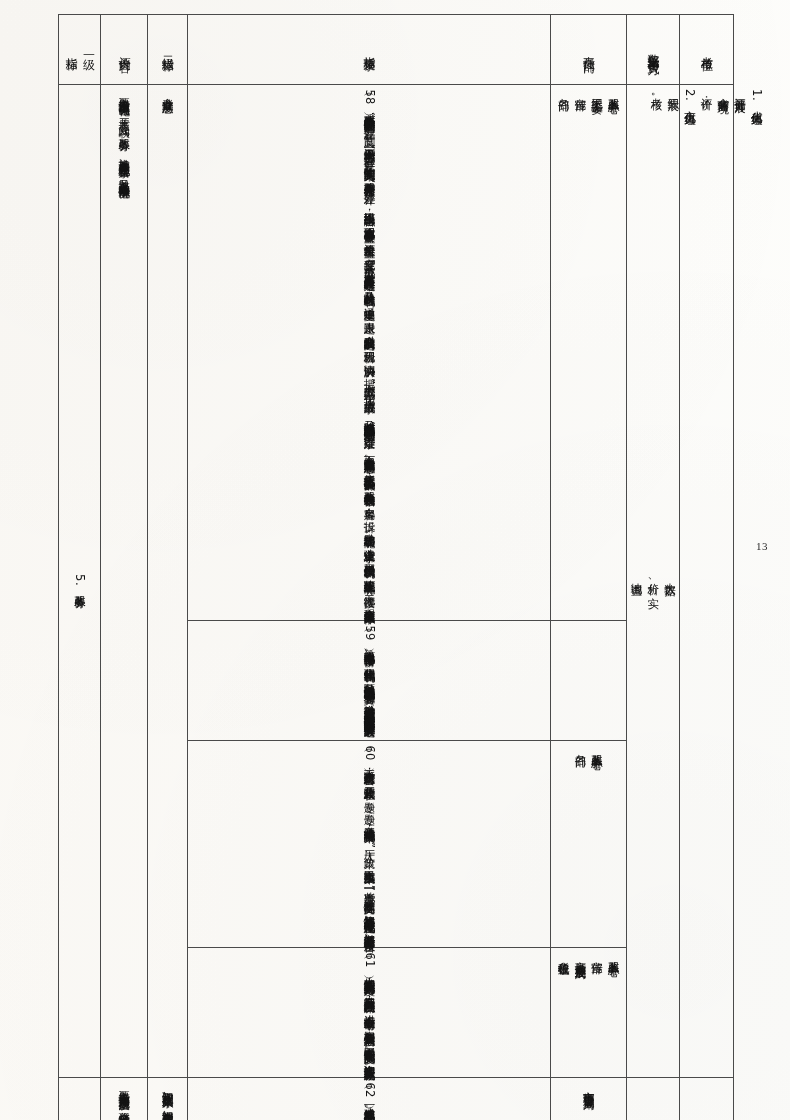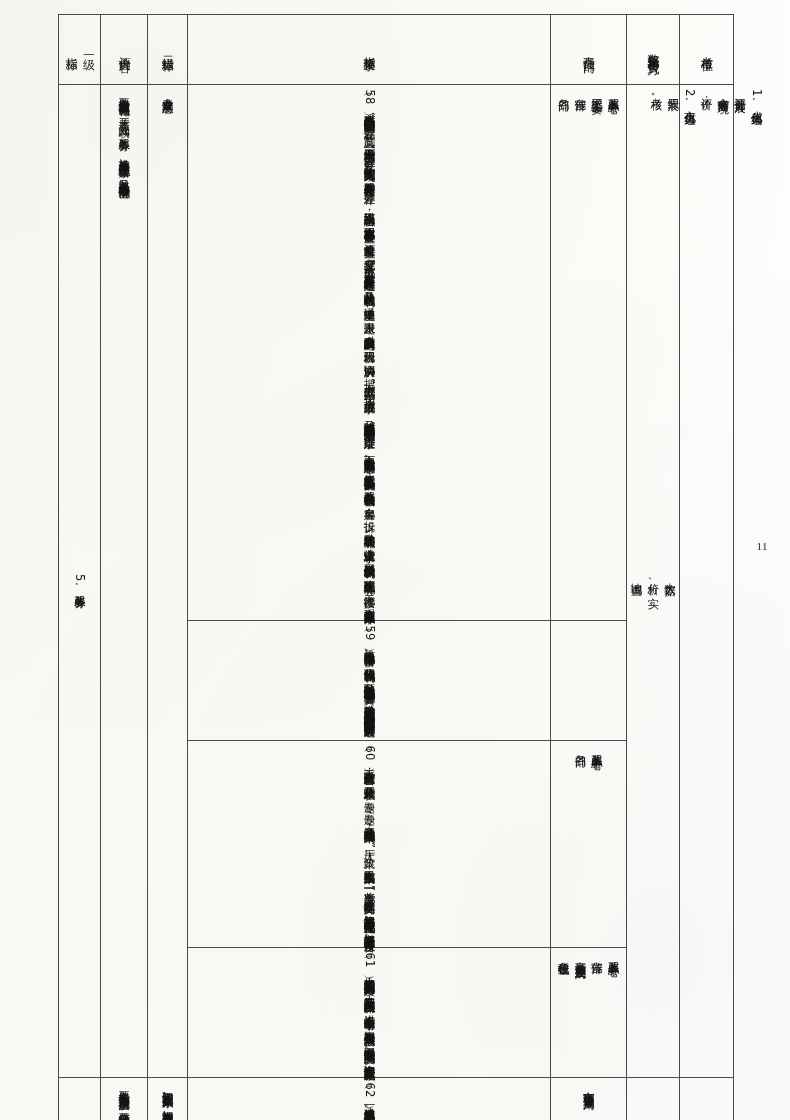--- a/index.html
+++ b/index.html
@@ -97,21 +97,21 @@
     justify-content: center;
     align-items: center;
     height: 100%;
   }
 </style>
 </head>
 <body>
 
 <div class="page">
   <div class="paper-tint"></div>
-  <div class="page-number">11</div>
+  <div class="page-number">13</div>
 
   <div class="table-wrap">
       <table class="grid">
         <colgroup>
           <col style="width: 42px;">
           <col style="width: 46px;">
           <col style="width: 40px;">
           <col style="width: 360px;">
           <col style="width: 76px;">
           <col style="width: 52px;">

